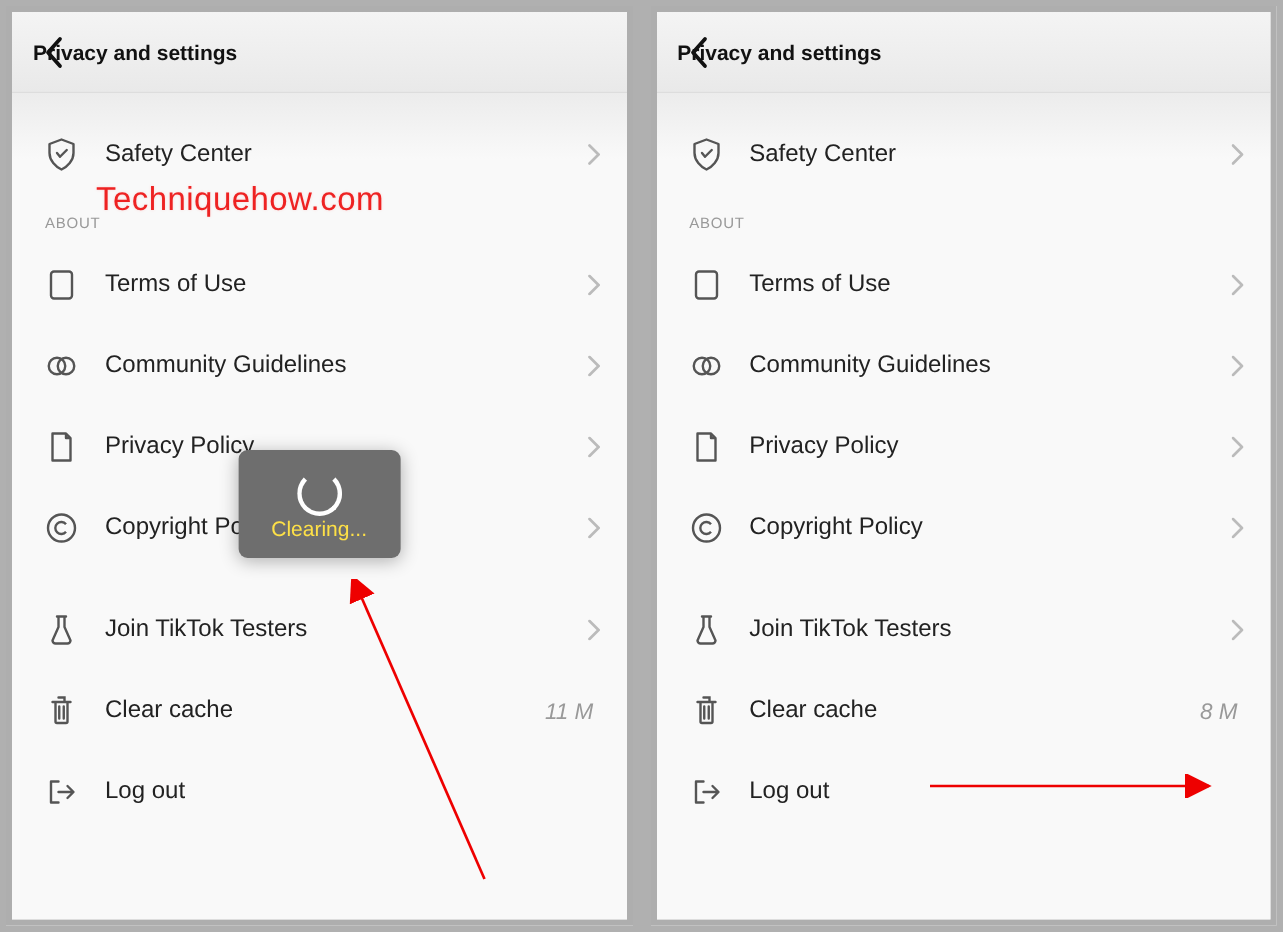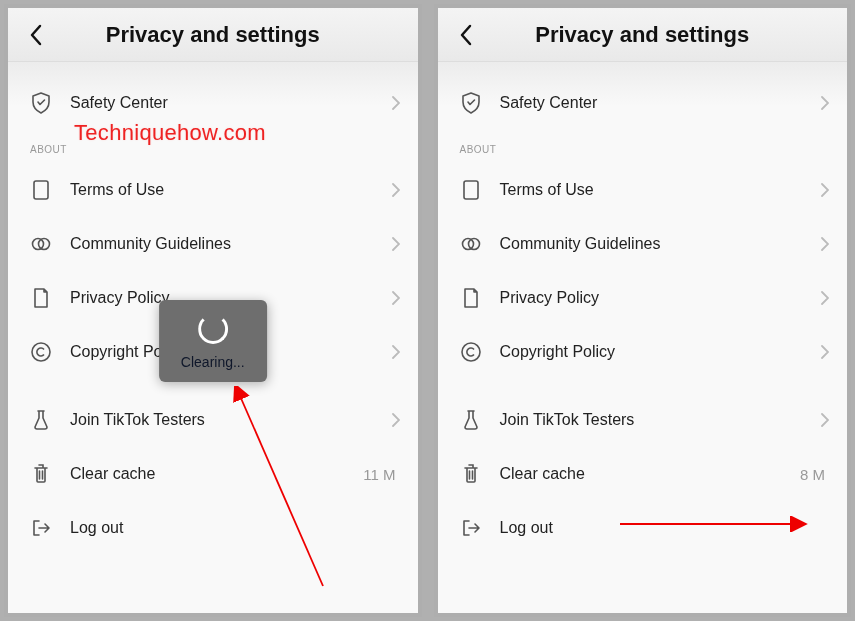--- a/index.html
+++ b/index.html
@@ -32,23 +32,22 @@
     .back {
       width: 28px;
       height: 28px;
       display: flex;
       align-items: center;
       justify-content: center;
       cursor: pointer;
     }
     .title {
       flex: 1;
-      text-align: center;
       font-weight: 700;
-      font-size: 22px;
+      font-size: 14px;
       color: #111;
       margin-left: -28px;
     }
     .content {
       flex: 1;
       background: linear-gradient(#ececec 0%, #f9f9f9 8%);
       overflow: hidden;
     }
     .row {
       height: 54px;
@@ -69,56 +68,56 @@
     }
     .row-label {
       flex: 1;
       font-size: 16px;
       color: #222;
     }
     .row-value {
       font-size: 15px;
       color: #999;
       margin-right: 4px;
+      font-style: italic;
     }
     .chevron {
       color: #bbb;
     }
     .section-header {
       padding: 14px 22px 8px;
       font-size: 10px;
       letter-spacing: 0.5px;
       color: #999;
       font-weight: 500;
     }
     .gap { height: 14px; }
     .watermark {
       position: absolute;
       top: 112px;
-      left: 66px;
+      left: 56px;
       color: #e22;
       font-size: 22px;
       font-weight: 400;
       letter-spacing: 0.3px;
       pointer-events: none;
       text-shadow: 0 0 2px rgba(255,80,80,0.2);
     }
     .toast {
       position: absolute;
       top: 292px;
       left: 50%;
       transform: translateX(-50%);
       background: #6e6e6e;
-      color: #0f172a;
+      color: #fde047;
       border-radius: 6px;
       padding: 14px 22px 12px;
       display: flex;
       flex-direction: column;
       align-items: center;
-      gap: 10px;
       box-shadow: 0 2px 12px rgba(0,0,0,0.3);
     }
     .spinner {
       width: 30px;
       height: 30px;
       border: 3.5px solid #fff;
       border-top-color: transparent;
       border-radius: 50%;
     }
     .toast-text {

